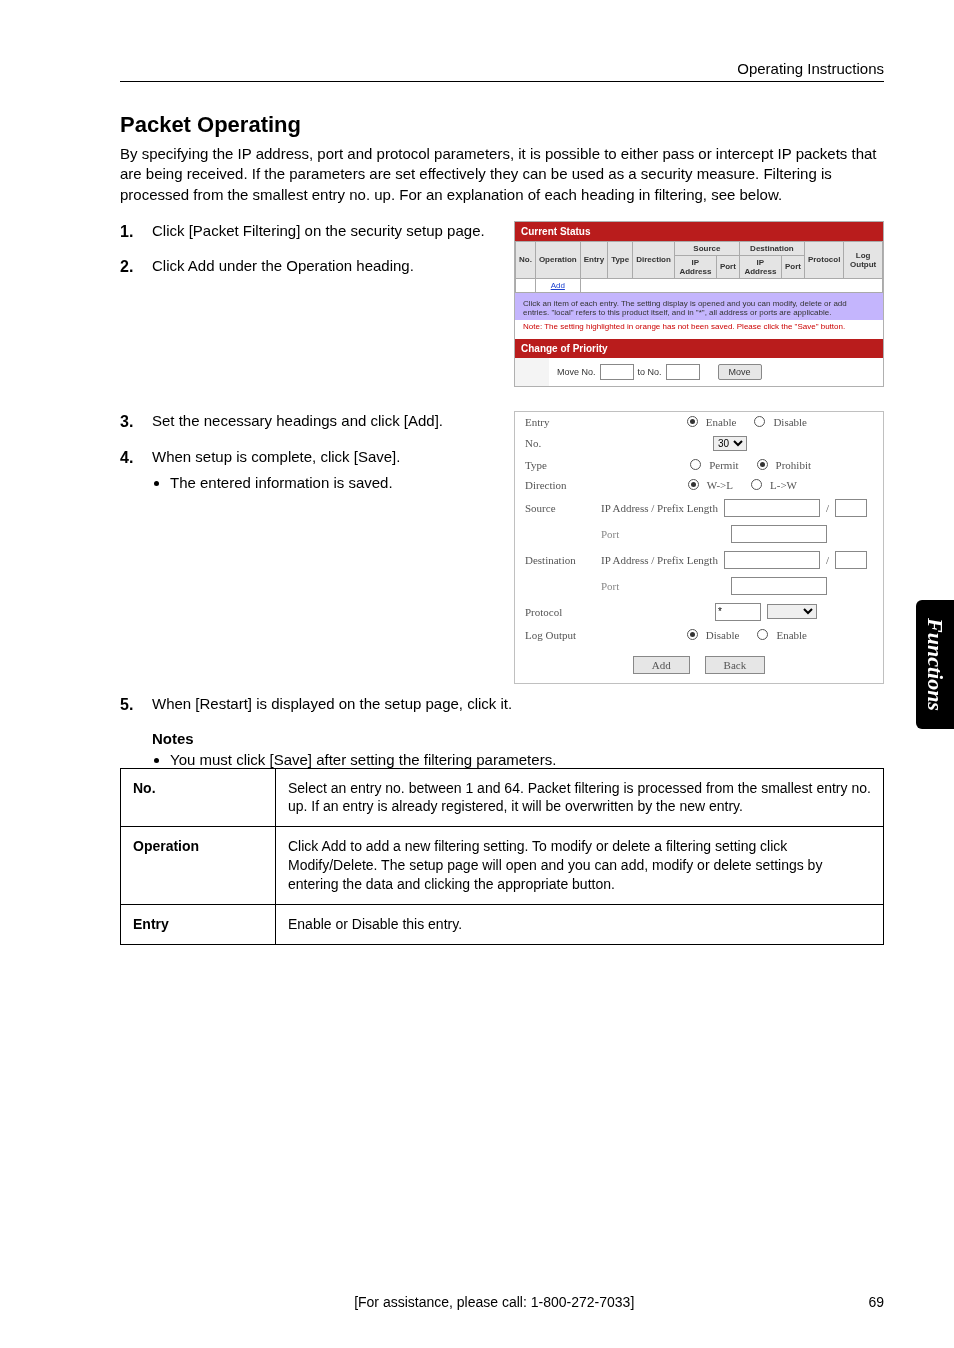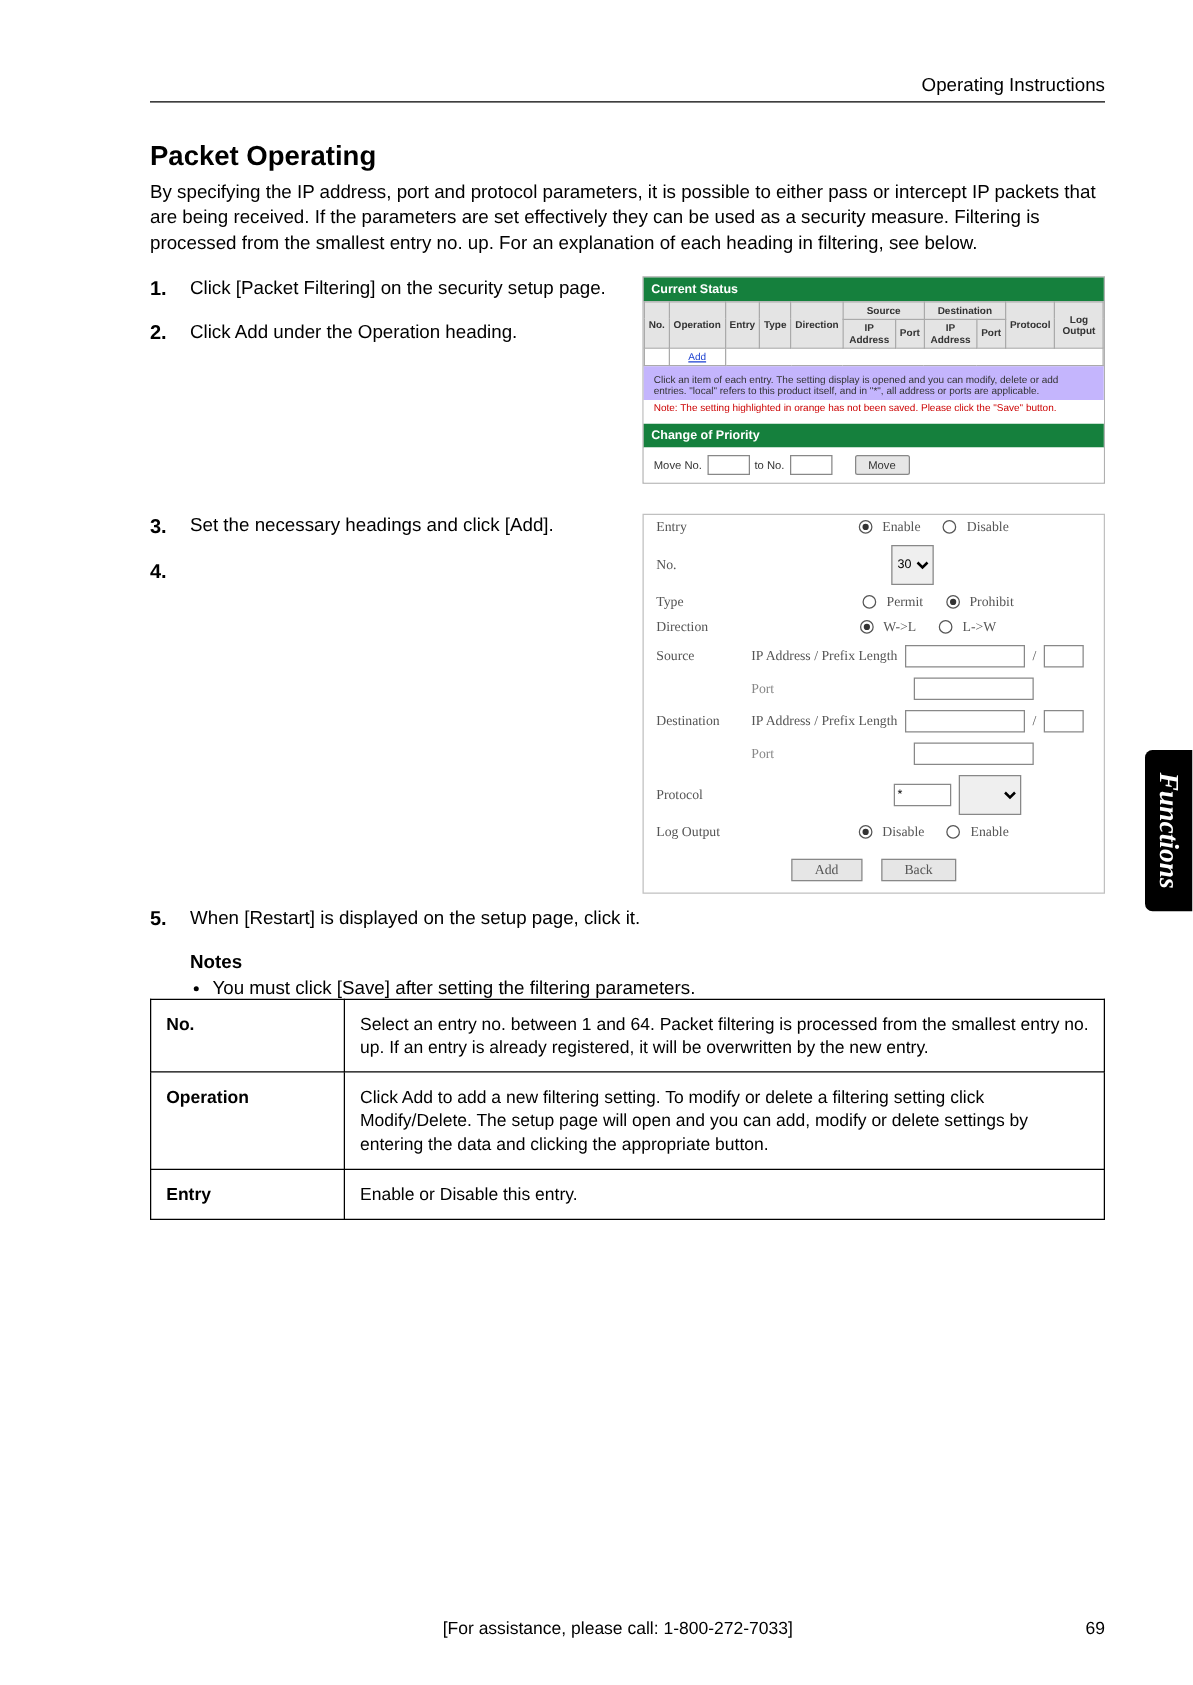--- a/index.html
+++ b/index.html
@@ -121,21 +121,21 @@
 
   
   .shot {
     border: 1px solid #b0b0b0;
     background: #f4f4f4;
     font-size: 9px;
     color: #333;
     margin-bottom: 14px;
   }
   .shot .bluebar {
-    background: #15803d;
+    background: #b91c1c;
     color: #fff;
     font-size: 10px;
     padding: 4px 6px;
     font-weight: bold;
   }
   .shot .inner {
     padding: 0;
     background: #fff;
   }
   table.status-table {
@@ -171,20 +171,21 @@
     font-size: 8px;
     background: #fff;
   }
   .movebar {
     padding: 6px 8px;
     font-size: 9px;
     background: #fff;
     display: flex;
     align-items: center;
     gap: 4px;
+    margin-left: 34px;
   }
   .movebar input[type="text"] {
     width: 28px;
     height: 12px;
     font-size: 8px;
     border: 1px solid #888;
   }
   .btn {
     font-size: 9px;
     padding: 2px 10px;
@@ -219,21 +220,21 @@
     height: 14px;
     font-size: 10px;
   }
   .shot2 .radio-dot {
     display:inline-block;width:9px;height:9px;border:1px solid #555;border-radius:50%;vertical-align:middle;margin-right:2px;position:relative;
   }
   .shot2 .radio-dot.sel::after{content:"";position:absolute;inset:2px;background:#333;border-radius:50%;}
   .shot2 select {
     font-size: 10px;
     border: 1px solid #888;
-    height: 32px;
+    height: 15px;
   }
   .shot2 .btnrow2 {
     padding: 14px 0 12px 0;
     text-align: center;
   }
   .shot2 .btn2 {
     font-size: 11px;
     padding: 2px 18px;
     background: #e6e6e6;
     border: 1px solid #888;
@@ -312,20 +313,26 @@
 
   <div class="steps-block">
     <div class="steps-left">
       <ol class="steps">
         <li>
           <span class="stepnum">3.</span>
           <span>Set the necessary headings and click [Add].</span>
         </li>
         <li>
           <span class="stepnum">4.</span>
+          <span>
+            <span>When setup is complete, click [Save].</span>
+            <ul class="sub-bullet">
+                <li>The entered information is saved.</li>
+              </ul>
+          </span>
         </li>
       </ol>
     </div>
     <div class="steps-right">
 
       <div class="shot2">
         <div class="row">
           <span class="lbl">Entry</span>
           <span style="flex:1"></span>
           <span class="radio-dot sel"></span>

